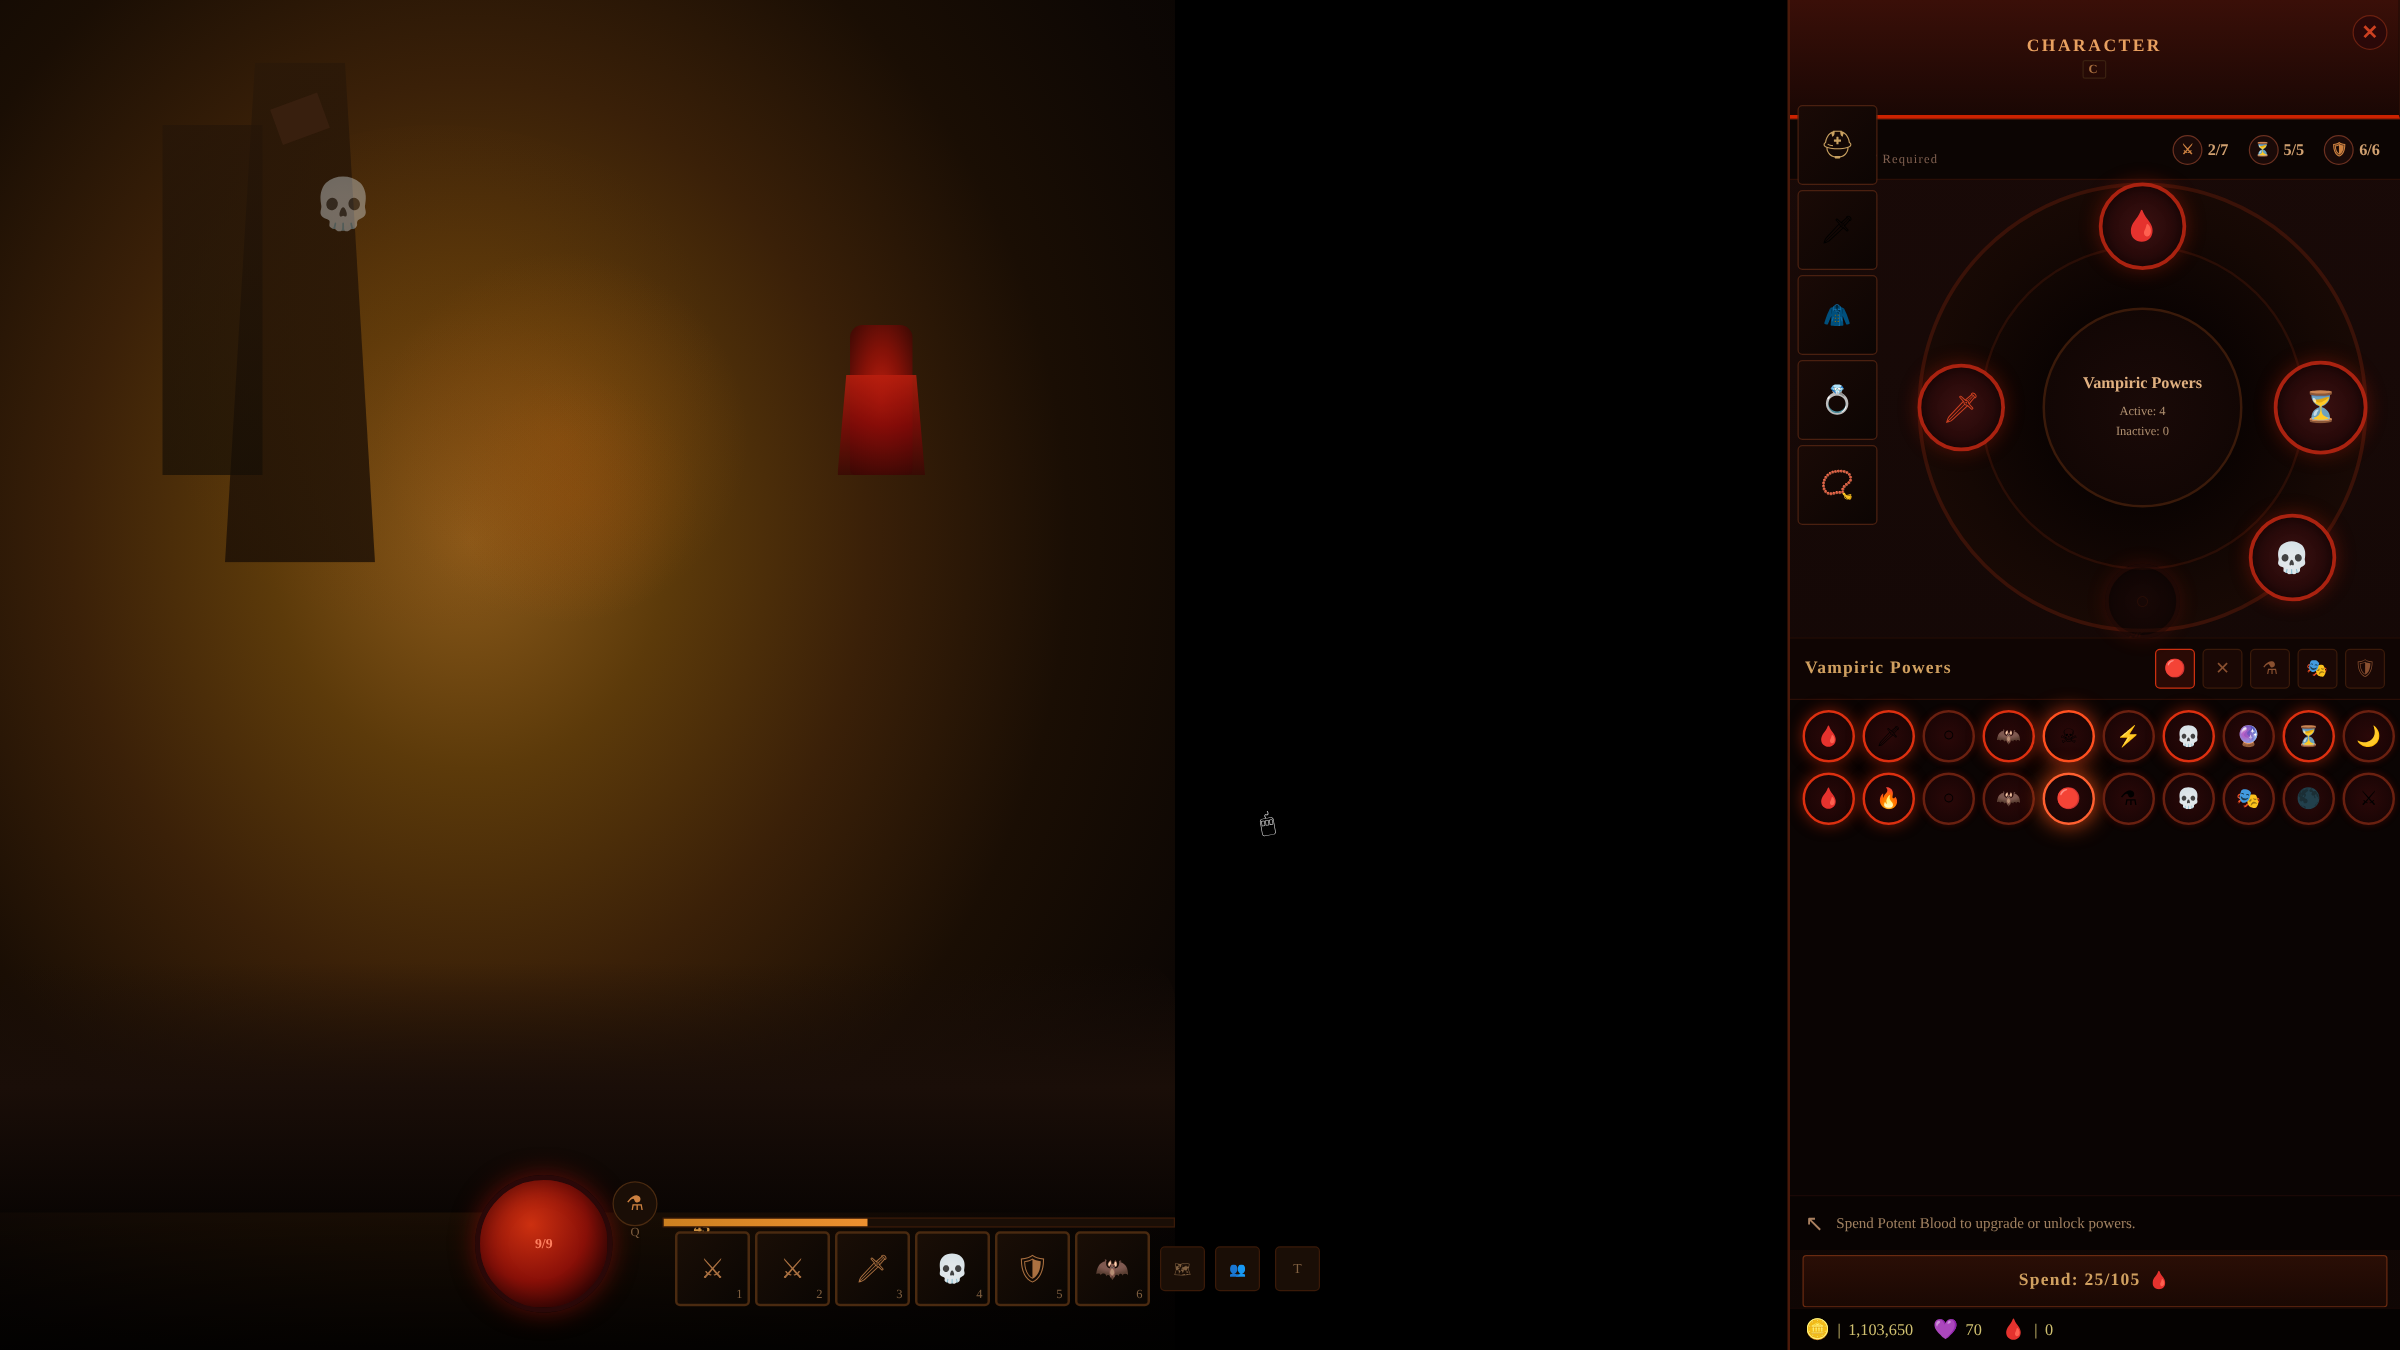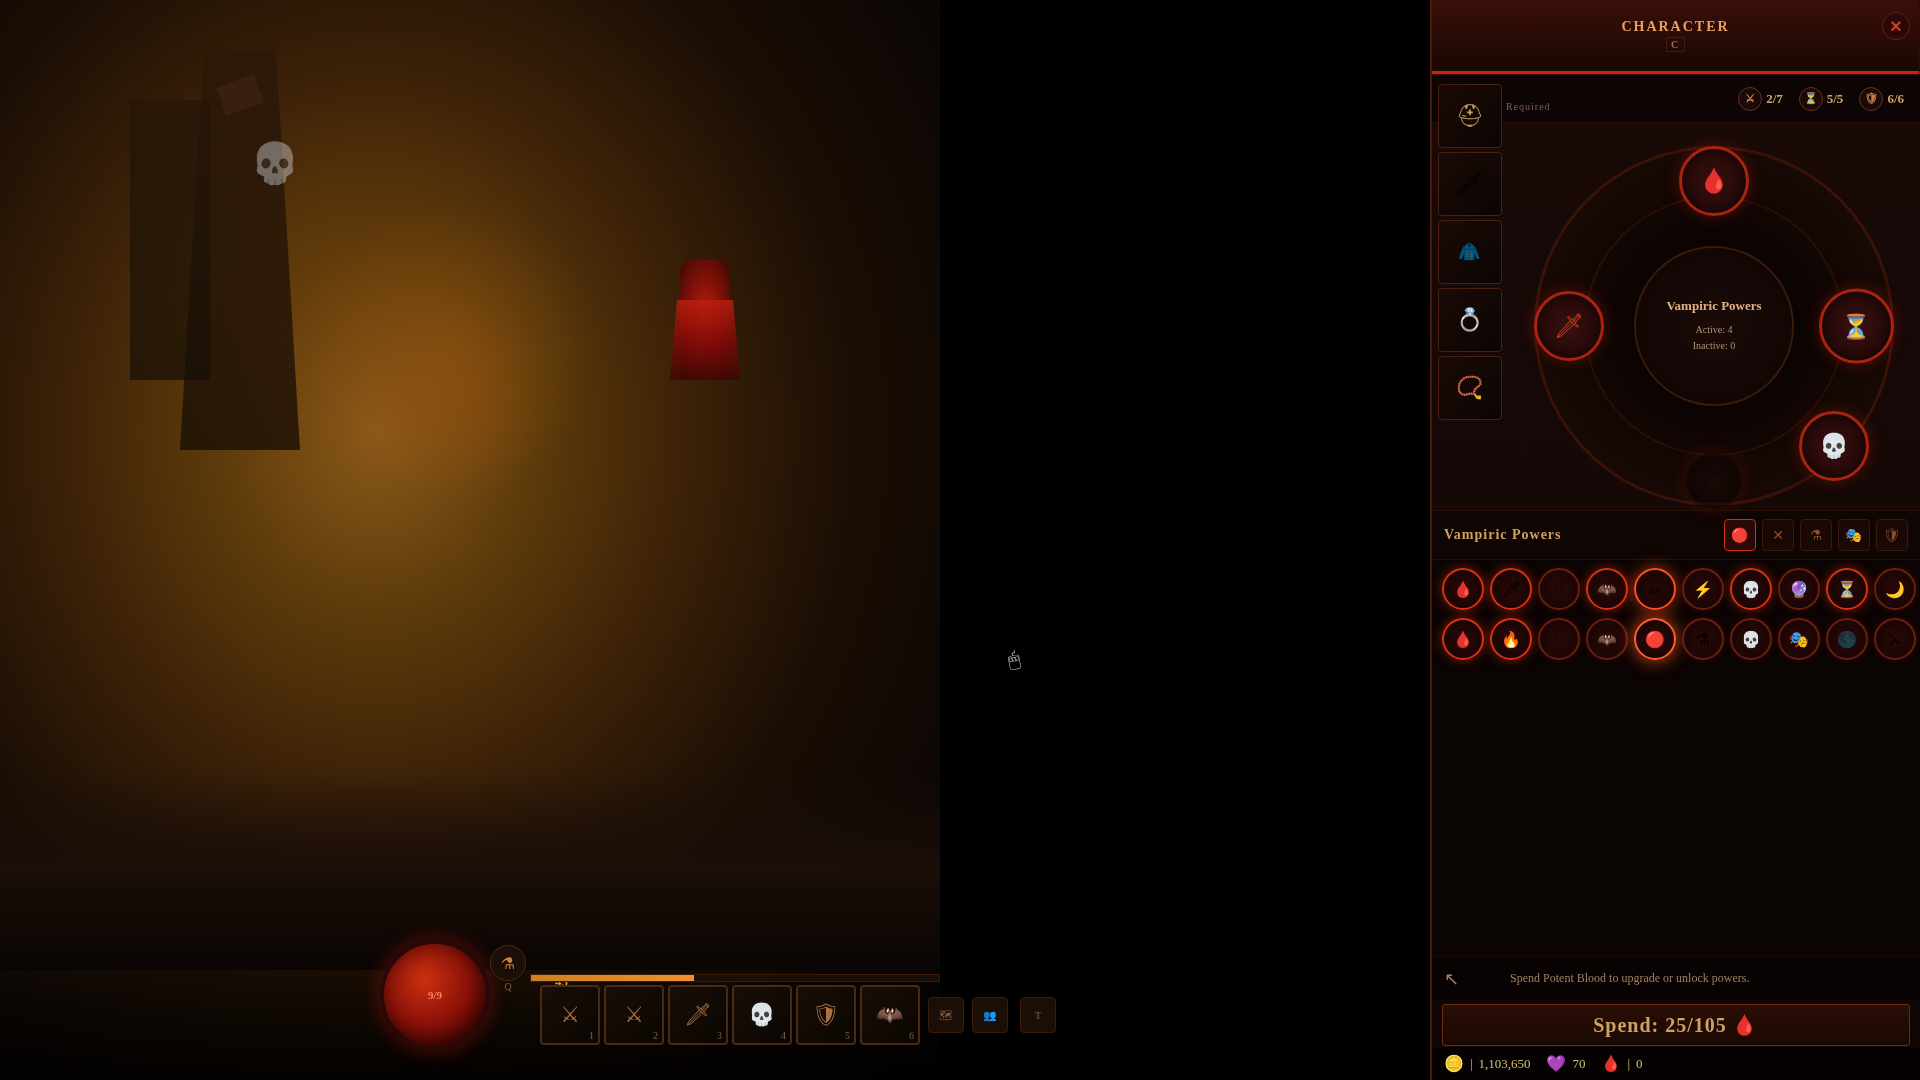--- a/index.html
+++ b/index.html
@@ -49,21 +49,21 @@
       width: 490px;
       height: 1080px;
       background: linear-gradient(to bottom, #1a0a08 0%, #0f0604 100%);
       border-left: 2px solid #4a1a0a;
     }
 
     
     #tab-bar {
       display: flex;
       width: 100%;
-      height: 75px;
+      height: 96px;
       background: #0a0404;
       border-bottom: 1px solid #3a1208;
     }
 
     .tab {
       flex: 1;
       display: flex;
       flex-direction: column;
       align-items: center;
       justify-content: center;
@@ -410,39 +410,38 @@
 
     .info-cursor-icon {
       color: #aa8060;
       font-size: 18px;
     }
 
     .info-text {
       color: #a08060;
       font-size: 12px;
       flex: 1;
-      margin-left: 41px;
     }
 
     
     #spend-btn {
       position: absolute;
       bottom: 34px;
       left: 10px;
       right: 10px;
       height: 42px;
       background: linear-gradient(to bottom, #2a0e06 0%, #1a0803 100%);
       border: 1px solid #6a2a10;
       border-radius: 3px;
       display: flex;
       align-items: center;
       justify-content: center;
       cursor: pointer;
       color: #d0a060;
-      font-size: 20px;
+      font-size: 14px;
       font-weight: bold;
       letter-spacing: 1px;
     }
 
     
     #gold-bar {
       position: absolute;
       bottom: 0;
       left: 0;
       right: 0;

